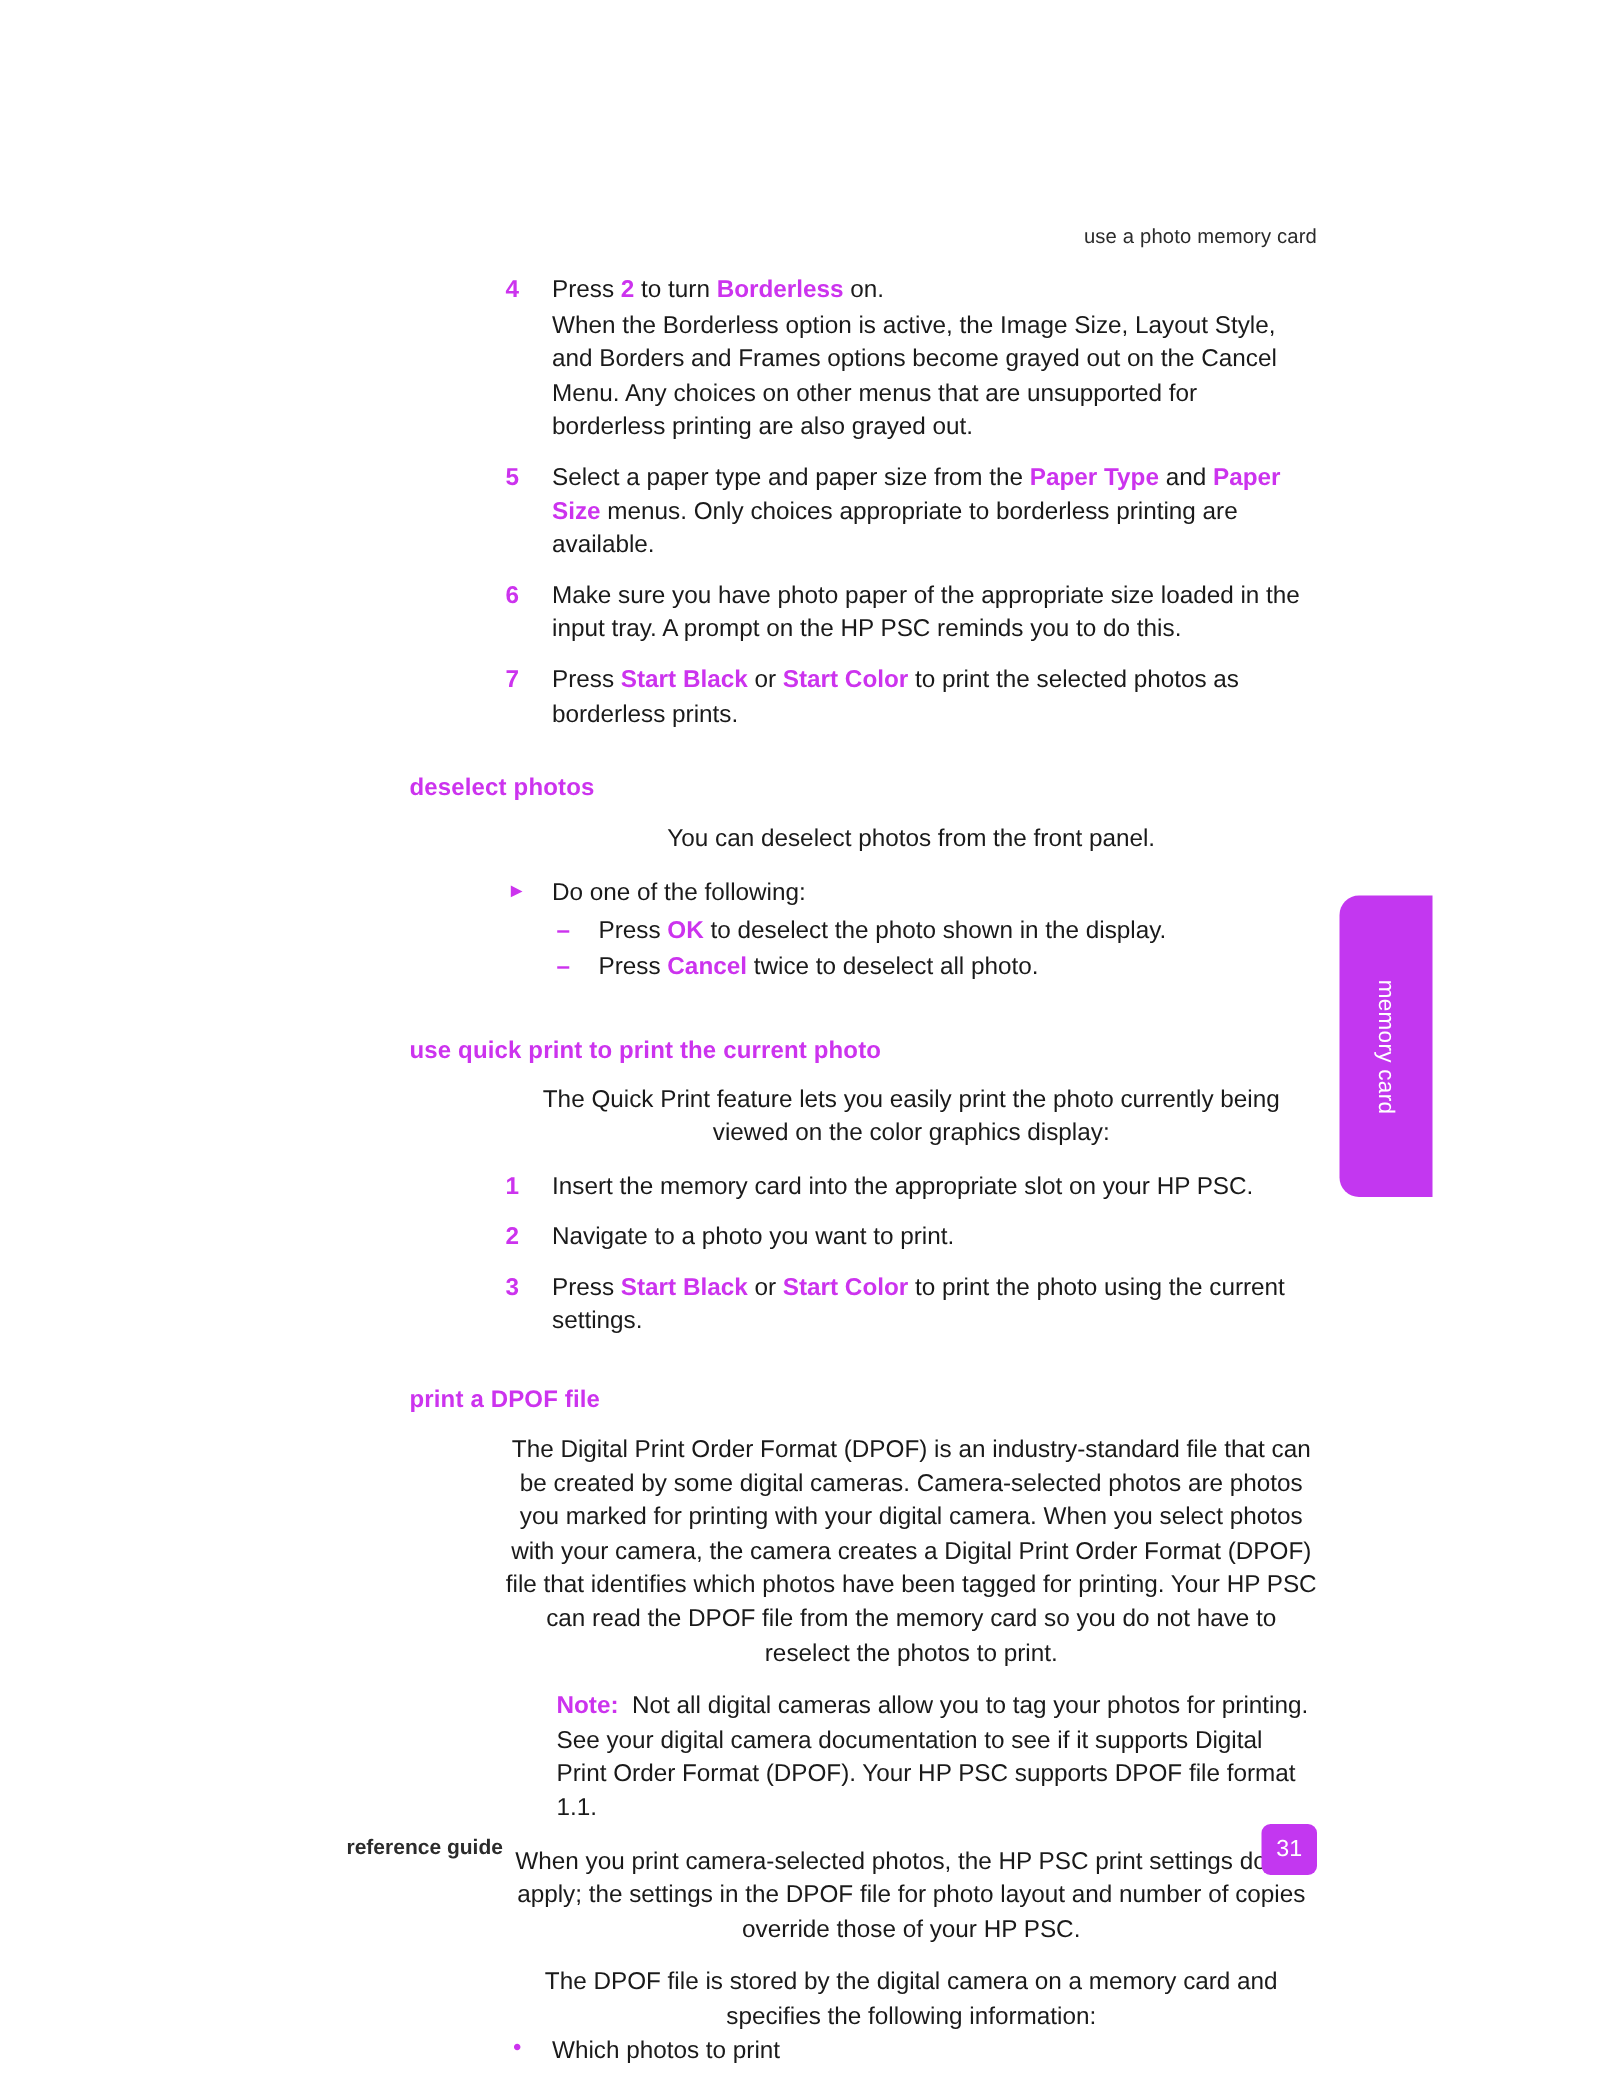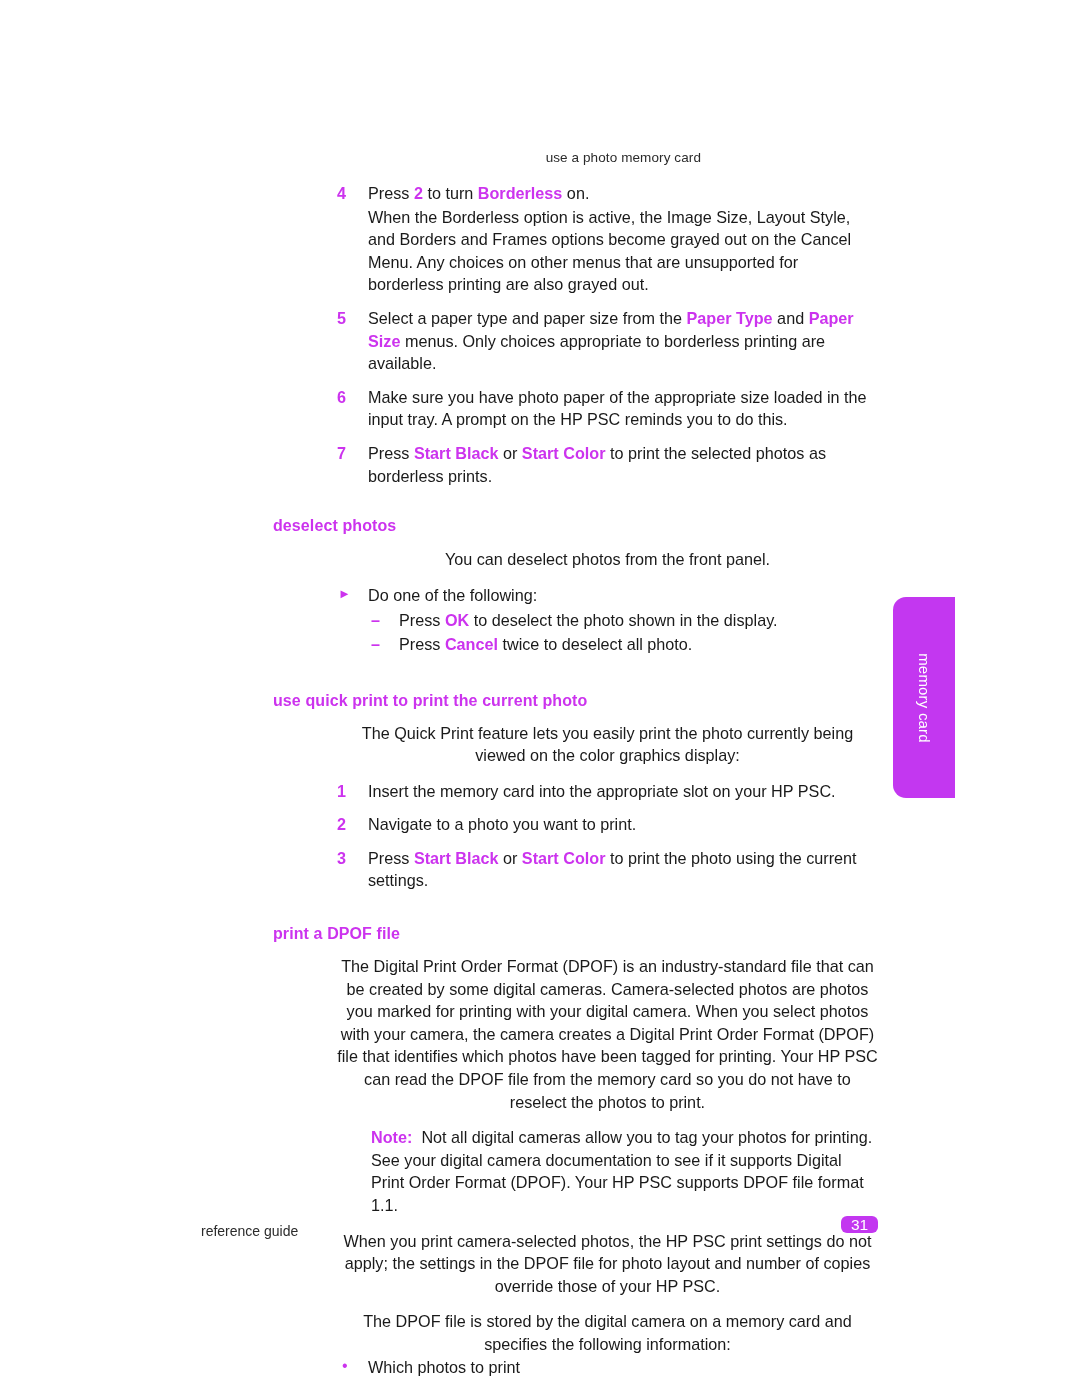--- a/index.html
+++ b/index.html
@@ -19,21 +19,21 @@
   .page {
     position: absolute;
     inset: 0;
   }
 
   
   .running-header {
     position: absolute;
     top: 150px;
     left: 0;
-    width: 701px;
+    width: 878px;
     text-align: right;
     font-size: 13.5px;
     color: #2b2b2b;
     letter-spacing: 0.1px;
   }
 
   
   .content {
     position: absolute;
     top: 182px;
@@ -184,31 +184,32 @@
     white-space: nowrap;
     color: #ffffff;
     font-size: 15px;
     font-weight: normal;
     letter-spacing: 0.2px;
   }
 
   
   .footer-text {
     position: absolute;
-    left: 201px;
+    left: 231px;
     top: 1223px;
     font-size: 14px;
     color: #2b2b2b;
+    font-weight: bold;
   }
   .page-badge {
     position: absolute;
     left: 841px;
     top: 1216px;
     width: 37px;
-    height: 17px;
+    height: 34px;
     background: #c337f0;
     border-radius: 6px;
     color: #ffffff;
     font-size: 15.5px;
     display: flex;
     align-items: center;
     justify-content: center;
   }
 </style>
 </head>

